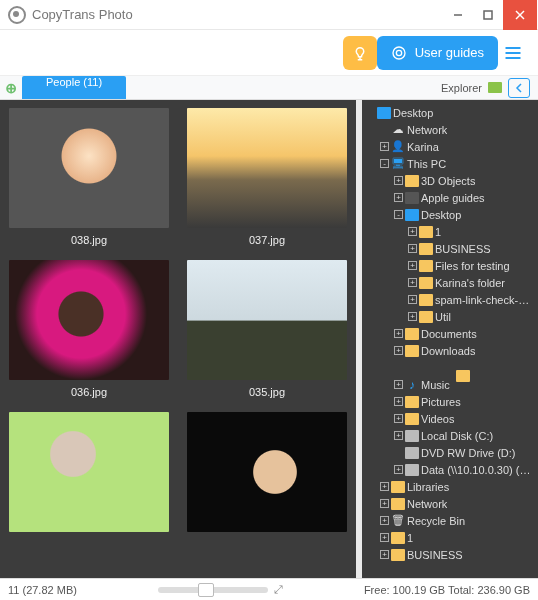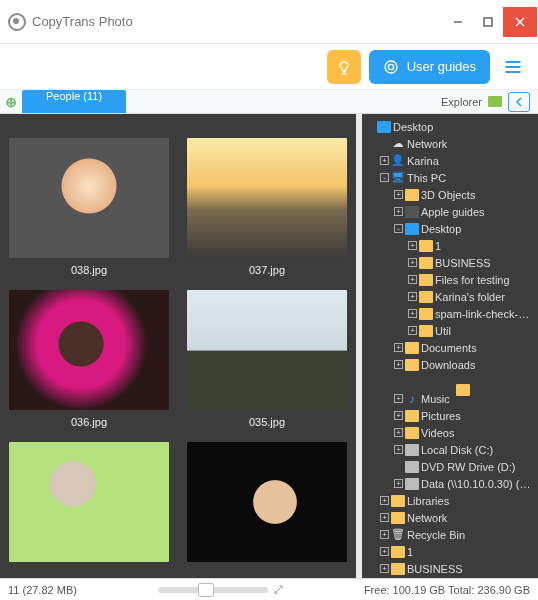--- a/index.html
+++ b/index.html
@@ -1,47 +1,47 @@
 <!DOCTYPE html>
 <html><head>
 <meta charset="utf-8">
 <style>
 * { margin: 0; padding: 0; box-sizing: border-box; font-family: "Segoe UI", Arial, sans-serif; }
 body { width: 538px; height: 600px; background: #fff; overflow: hidden; display: flex; flex-direction: column; }
 
 
-.titlebar { height: 44px; display: flex; align-items: center; padding: 0 1px 0 8px; border-bottom: 1px solid #e8e8e8; }
+.titlebar { height: 30px; display: flex; align-items: center; padding: 0 1px 0 8px; border-bottom: 1px solid #e8e8e8; }
 .titlebar .logo { width: 18px; height: 18px; border: 2px solid #8a8a8a; border-radius: 50%; position: relative; margin-right: 6px; }
 .titlebar .logo::before { content: ""; position: absolute; width: 6px; height: 6px; background: #8a8a8a; border-radius: 50%; top: 3px; left: 3px; }
 .titlebar .title { font-size: 13px; color: #777; }
 .titlebar .spacer { flex: 1; }
 .win-btn { width: 30px; height: 30px; display: flex; align-items: center; justify-content: center; color: #666; }
 .win-btn.close { background: #e8513f; color: #fff; width: 34px; }
 .win-btn svg { width: 10px; height: 10px; }
 
 
-.toolbar { height: 46px; display: flex; align-items: center; justify-content: flex-end; gap: 8px; padding: 0 10px; border-bottom: 1px solid #eee; }
+.toolbar { height: 46px; display: flex; align-items: center; justify-content: flex-end; gap: 0; padding: 0 10px; border-bottom: 1px solid #eee; }
 .sq-btn { width: 34px; height: 34px; background: #febd45; border-radius: 6px; display: flex; align-items: center; justify-content: center; color: #fff; }
 .sq-btn svg { width: 18px; height: 18px; }
 .guides-btn { height: 34px; background: #2a9ff3; color: #fff; border-radius: 6px; display: flex; align-items: center; padding: 0 14px; gap: 8px; font-size: 13px; }
 .guides-btn svg { width: 16px; height: 16px; }
 .ham-btn { width: 30px; height: 30px; display: flex; align-items: center; justify-content: center; color: #2a9ff3; }
 
 
 .subbar { height: 24px; display: flex; align-items: stretch; background: #f8f9fa; border-bottom: 1px solid #ddd; font-size: 11px; }
 .subbar .left { display: flex; align-items: center; flex: 1; }
 .plus-btn { width: 22px; display: flex; align-items: center; justify-content: center; color: #6fc06f; font-size: 14px; font-weight: bold; }
 .album-tab { background: #2a9ff3; color: #fff; padding: 0 24px; display: flex; height: 100%; border-radius: 2px 2px 0 0; }
 .subbar .right { display: flex; align-items: center; gap: 6px; padding: 0 8px; color: #555; }
 .folder-ico { width: 14px; height: 11px; background: #8bc34a; border-radius: 1px; display: inline-block; }
 .slide-btn { width: 22px; height: 20px; border: 1px solid #2a9ff3; border-radius: 3px; display: flex; align-items: center; justify-content: center; color: #2a9ff3; }
 
 
 .main { flex: 1; display: flex; overflow: hidden; }
-.gallery { flex: 1; background: #3c3c3c; overflow-y: auto; padding: 24px 4px; scrollbar-width: none; }
+.gallery { flex: 1; background: #3c3c3c; overflow-y: auto; padding: 8px 4px; scrollbar-width: none; }
 .grid { display: grid; grid-template-columns: 1fr 1fr; gap: 14px 8px; }
 .cell { display: flex; flex-direction: column; align-items: center; gap: 6px; }
 .thumb { width: 160px; height: 120px; background: #555; border-radius: 1px; }
 .cell .cap { color: #eee; font-size: 11px; }
 
 .splitter { width: 6px; background: #eaeaea; cursor: ew-resize; }
 
 .tree { width: 176px; background: #3c3c3c; overflow-y: auto; font-size: 11px; color: #ddd; padding: 4px 2px 8px 2px; scrollbar-width: none; }
 .node { display: flex; align-items: center; height: 17px; gap: 2px; white-space: nowrap; padding-right: 4px; }
 .tw { width: 9px; height: 9px; border: 1px solid #aaa; display: flex; align-items: center; justify-content: center; font-size: 8px; line-height: 1; color: #ddd; flex-shrink: 0; }

